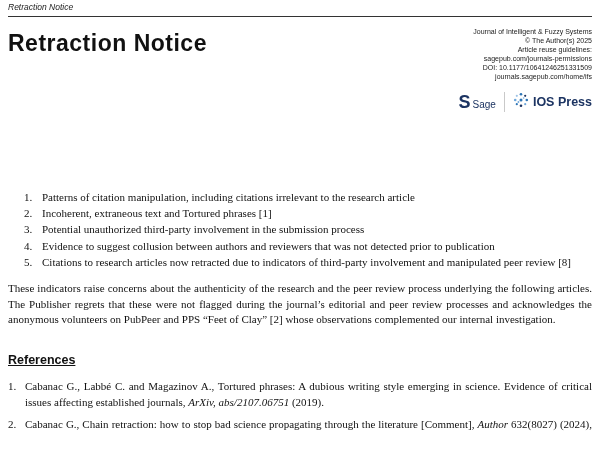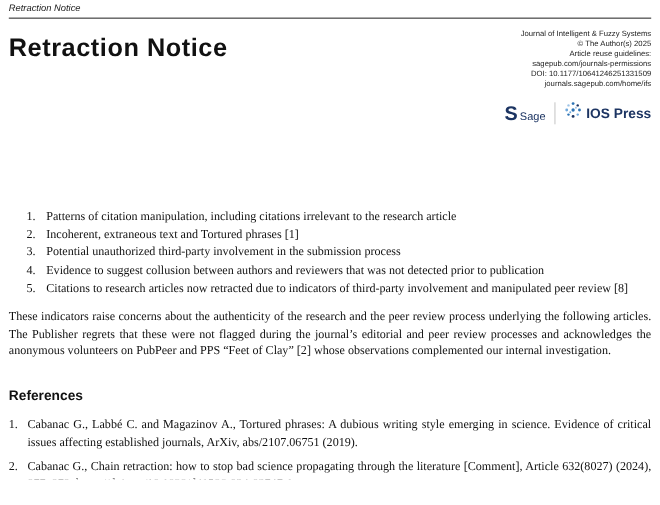--- a/index.html
+++ b/index.html
@@ -125,20 +125,21 @@
     flex: 1;
   }
   .references-heading {
     position: absolute;
     top: 353px;
     left: 8px;
     font-family: "Liberation Sans", sans-serif;
     font-weight: bold;
     font-size: 12.5px;
     color: #111111;
+    text-decoration: underline;
   }
   .reference-list {
     position: absolute;
     top: 379px;
     left: 8px;
     right: 8px;
     font-size: 11px;
     line-height: 15.5px;
   }
   .reference-item {
@@ -147,20 +148,21 @@
   }
   .reference-num {
     width: 17px;
     flex: 0 0 17px;
   }
   .reference-text {
     flex: 1;
     text-align: justify;
   }
   .ref-italic {
+    font-style: italic;
     margin-top: 45px;
   }
 </style>
 </head>
 <body>
 
 <div class="page">
 
   <div class="running-head">Retraction Notice</div>
   <div class="head-rule"></div>
@@ -230,17 +232,17 @@
 
   <div class="references-heading">References</div>
 
   <div class="reference-list">
     <div class="reference-item">
       <span class="reference-num">1.</span>
       <span class="reference-text"><span>Cabanac G., Labbé C. and Magazinov A., Tortured phrases: A dubious writing style emerging in science. Evidence of critical issues affecting established journals, </span><span class="ref-italic">ArXiv, abs/2107.06751</span><span> (2019).</span></span>
     </div>
     <div class="reference-item">
       <span class="reference-num">2.</span>
-      <span class="reference-text"><span>Cabanac G., Chain retraction: how to stop bad science propagating through the literature [Comment], </span><span class="ref-italic">Article</span><span> 632(8027) (2024), 977–979. https://doi.org/10.1038/d41586-024-02747-1</span></span>
+      <span class="reference-text"><span>Cabanac G., Chain retraction: how to stop bad science propagating through the literature [Comment], </span><span class="ref-italic">Author</span><span> 632(8027) (2024), 977–979. https://doi.org/10.1038/d41586-024-02747-1</span></span>
     </div>
   </div>
 
 </div>
 
 </body></html>

